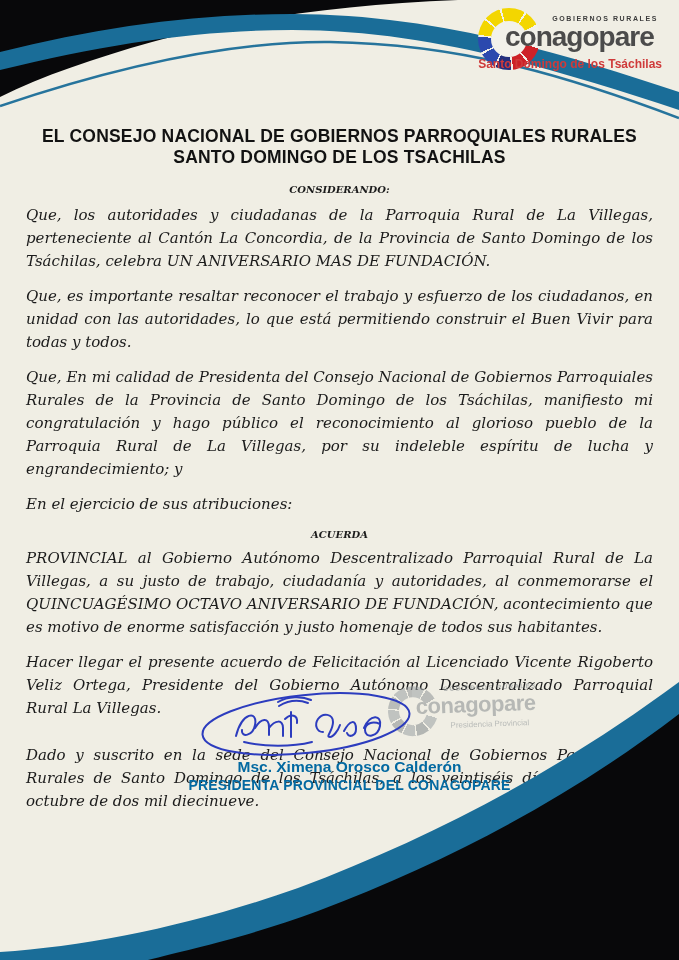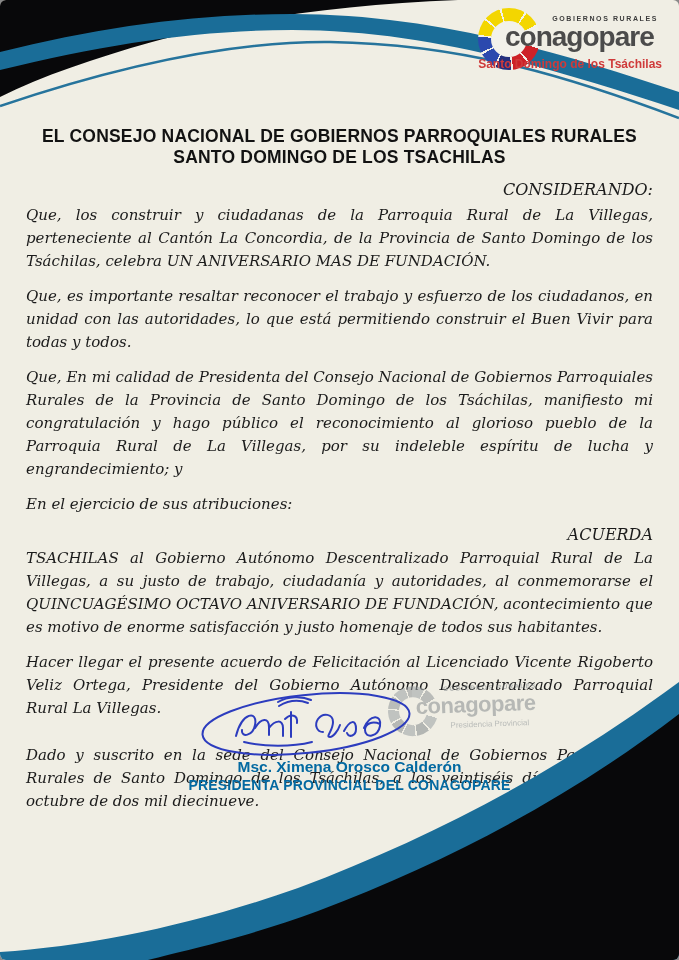--- a/index.html
+++ b/index.html
@@ -3,21 +3,20 @@
 <meta charset="utf-8">
 <style>
   html,body{margin:0;padding:0;background:#888;}
   .page{
     position:relative;
     width:679px;height:960px;
     margin:0 auto;
     background:#f0eee4;
     overflow:hidden;
     font-family:"Liberation Sans",sans-serif;
-    border-radius:6px;
   }
   svg{display:block}
 
   
   .swoosh-top{position:absolute;top:0;left:0;width:679px;height:150px;}
   .swoosh-bottom{position:absolute;bottom:0;left:0;width:679px;height:290px;}
 
   
   .logo{position:absolute;left:478px;top:6px;width:186px;height:66px;}
   .ring{
@@ -46,22 +45,22 @@
     color:#cf3a3a;white-space:nowrap;}
 
   
   .doc{position:absolute;left:26px;top:126px;width:627px;color:#1b1b1b;}
   .title{
     text-align:center;font-weight:bold;font-size:17.5px;line-height:21px;
     color:#121212;letter-spacing:.2px;margin:0 0 12px;
   }
   .serif-head{
     font-family:"DejaVu Serif","Liberation Serif",serif;
-    font-style:italic;font-weight:normal;text-align:right;
-    font-size:16px;line-height:20px;margin:0 0 4px;
+    font-style:italic;font-weight:bold;text-align:center;
+    font-size:10px;line-height:20px;margin:0 0 4px;
   }
   .acuerda{margin:9px 0 2px;}
   p.body{
     font-family:"DejaVu Serif","Liberation Serif",serif;
     font-style:italic;font-size:15px;line-height:23px;
     text-align:justify;margin:0 0 12px;
   }
   p.body .b{font-weight:normal;}
   p.p3{}
   p.atrib{text-align:left;margin-bottom:0;}
@@ -120,29 +119,29 @@
   </div>
 
   <div class="doc">
     <div class="title">
       <div>EL CONSEJO NACIONAL DE GOBIERNOS PARROQUIALES RURALES</div>
       <div>SANTO DOMINGO DE LOS TSACHILAS</div>
     </div>
 
     <div class="serif-head">CONSIDERANDO:</div>
 
-    <p class="body p1"><span class="b">Que,</span><span> los construir y ciudadanas de la </span><span class="b">Parroquia Rural de La Villegas,</span><span> perteneciente al Cantón La Concordia, de la Provincia de Santo Domingo de los Tsáchilas, celebra </span><span class="b">UN ANIVERSARIO MAS DE FUNDACIÓN</span><span>.</span></p>
+    <p class="body p1"><span class="b">Que,</span><span> los autoridades y ciudadanas de la </span><span class="b">Parroquia Rural de La Villegas,</span><span> perteneciente al Cantón La Concordia, de la Provincia de Santo Domingo de los Tsáchilas, celebra </span><span class="b">UN ANIVERSARIO MAS DE FUNDACIÓN</span><span>.</span></p>
     <p class="body p2"><span class="b">Que,</span><span> es importante resaltar reconocer el trabajo y esfuerzo de los ciudadanos, en unidad con las autoridades, lo que está permitiendo construir el Buen Vivir para todas y todos.</span></p>
     <p class="body p3"><span class="b">Que,</span><span> En mi calidad de Presidenta del Consejo Nacional de Gobiernos Parroquiales Rurales de la Provincia de Santo Domingo de los Tsáchilas, manifiesto mi congratulación y hago público el reconocimiento al glorioso pueblo de la Parroquia Rural de La Villegas, por su indeleble espíritu de lucha y engrandecimiento; y</span></p>
 
     <p class="body atrib"><span>En el ejercicio de sus atribuciones:</span></p>
 
     <div class="serif-head acuerda">ACUERDA</div>
 
-    <p class="body p4"><span class="b">TSACHILAS</span><span> al Gobierno Autónomo Descentralizado Parroquial Rural de La Villegas, a su justo de trabajo, ciudadanía y autoridades, al conmemorarse el </span><span class="b">QUINCUAGÉSIMO OCTAVO ANIVERSARIO DE FUNDACIÓN,</span><span> acontecimiento que es motivo de enorme satisfacción y justo homenaje de todos  sus habitantes.</span></p>
+    <p class="body p4"><span class="b">PROVINCIAL</span><span> al Gobierno Autónomo Descentralizado Parroquial Rural de La Villegas, a su justo de trabajo, ciudadanía y autoridades, al conmemorarse el </span><span class="b">QUINCUAGÉSIMO OCTAVO ANIVERSARIO DE FUNDACIÓN,</span><span> acontecimiento que es motivo de enorme satisfacción y justo homenaje de todos  sus habitantes.</span></p>
     <p class="body p5"><span>Hacer llegar el presente acuerdo de Felicitación al </span><span class="b">Licenciado Vicente Rigoberto Veliz Ortega, Presidente del Gobierno Autónomo Descentralizado Parroquial Rural La Villegas.</span></p>
     <p class="body p6"><span>Dado y suscrito en la sede del Consejo Nacional de Gobiernos Parroquiales Rurales de Santo Domingo de los Tsáchilas, a los veintiséis  días del mes de octubre de dos mil diecinueve.</span></p>
   </div>
 
   <div class="stamp">
     <div class="ring"></div>
     <div class="gob">GOBIERNOS RURALES</div>
     <div class="brand">conagopare</div>
     <div class="sub">Presidencia Provincial</div>
   </div>

